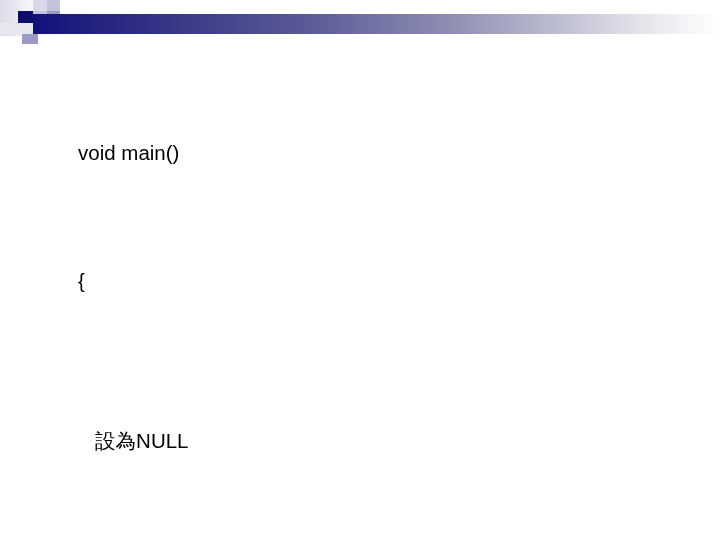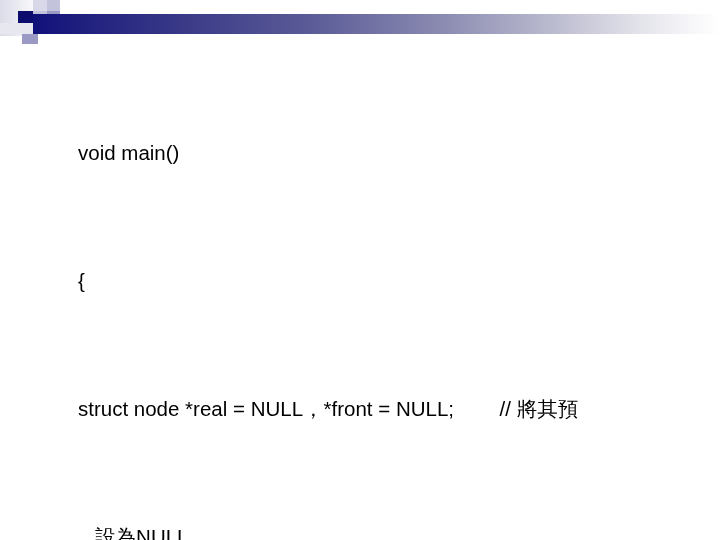--- a/index.html
+++ b/index.html
@@ -102,21 +102,20 @@
   </div>
 
   <div class="deco-bar"></div>
 
   <div class="code-body">
 
     <div class="code-line">void main()</div>
 
     <div class="code-line">{</div>
 
-    <div class="code-line"><span>struct node *real = NULL，*front = NULL;</span><span class="cmt">        </span><span>// 將其預</span></div>
 
     <div class="code-line"><span>   </span><span>設為NULL</span></div>
 
     
 
     
 
     
 
     

